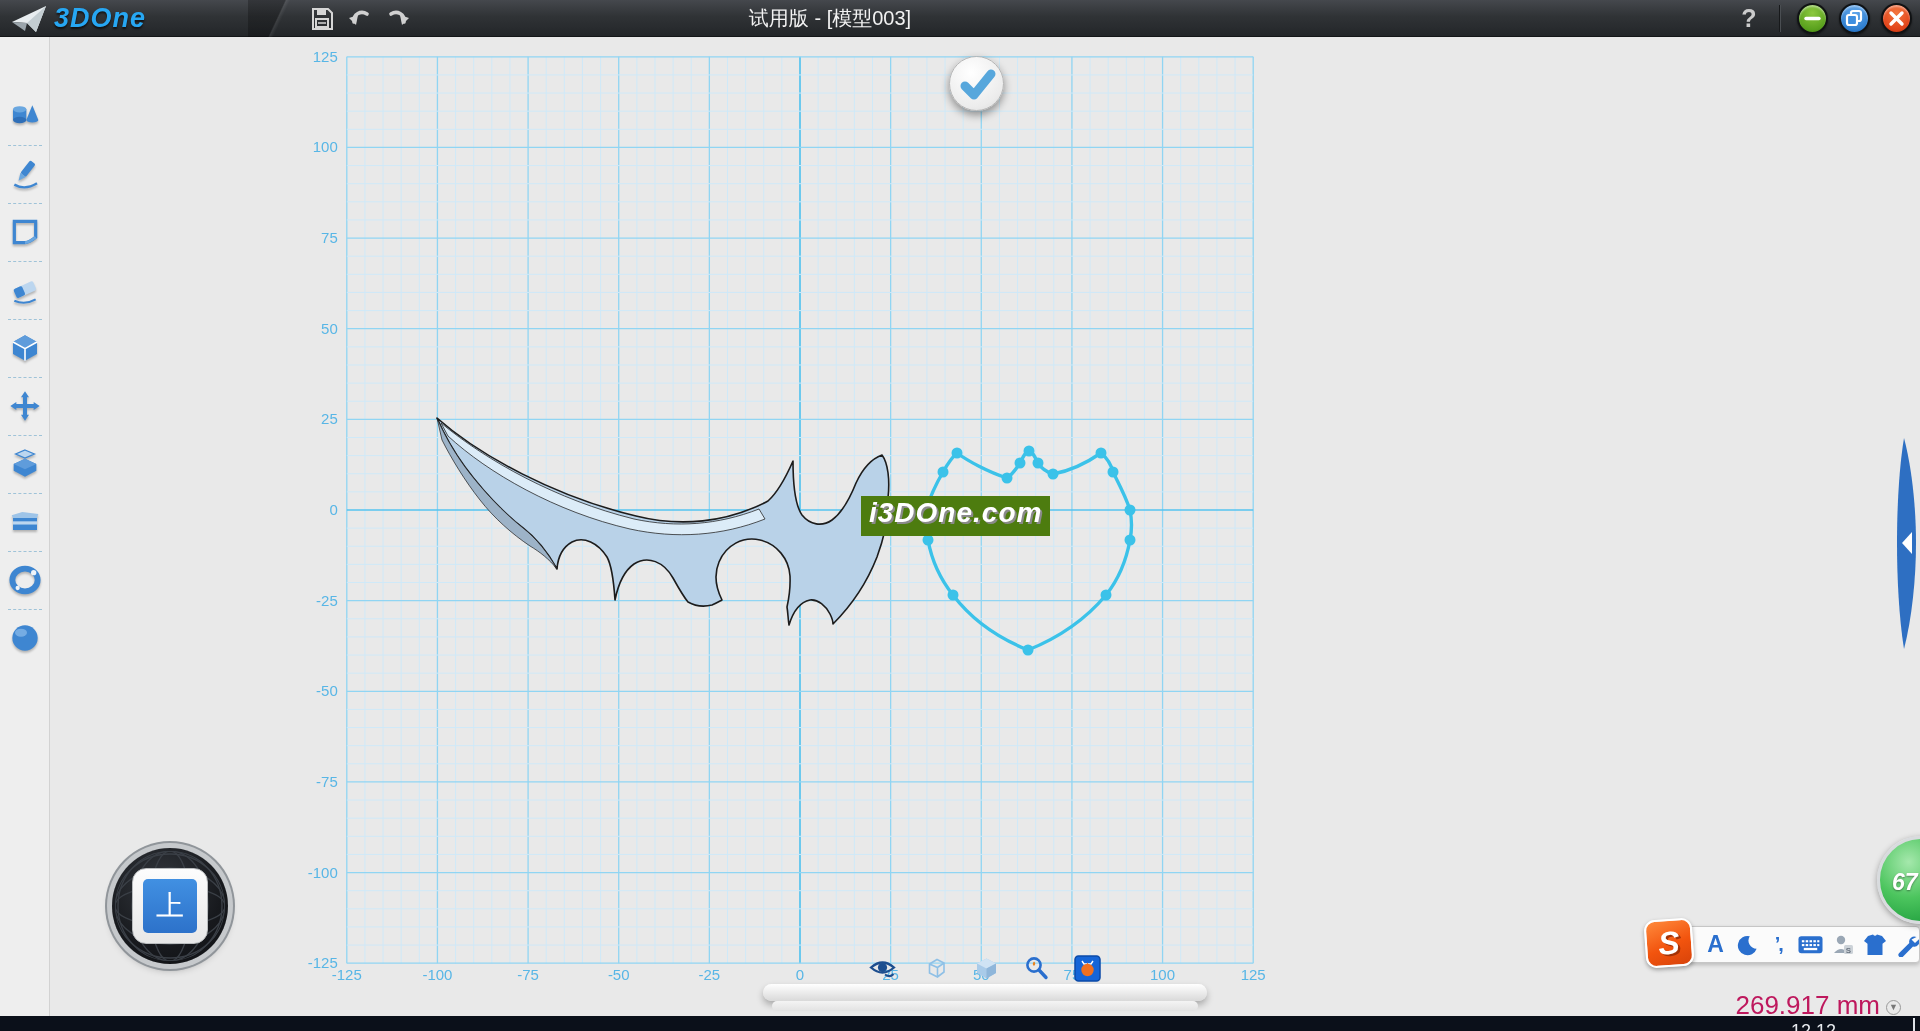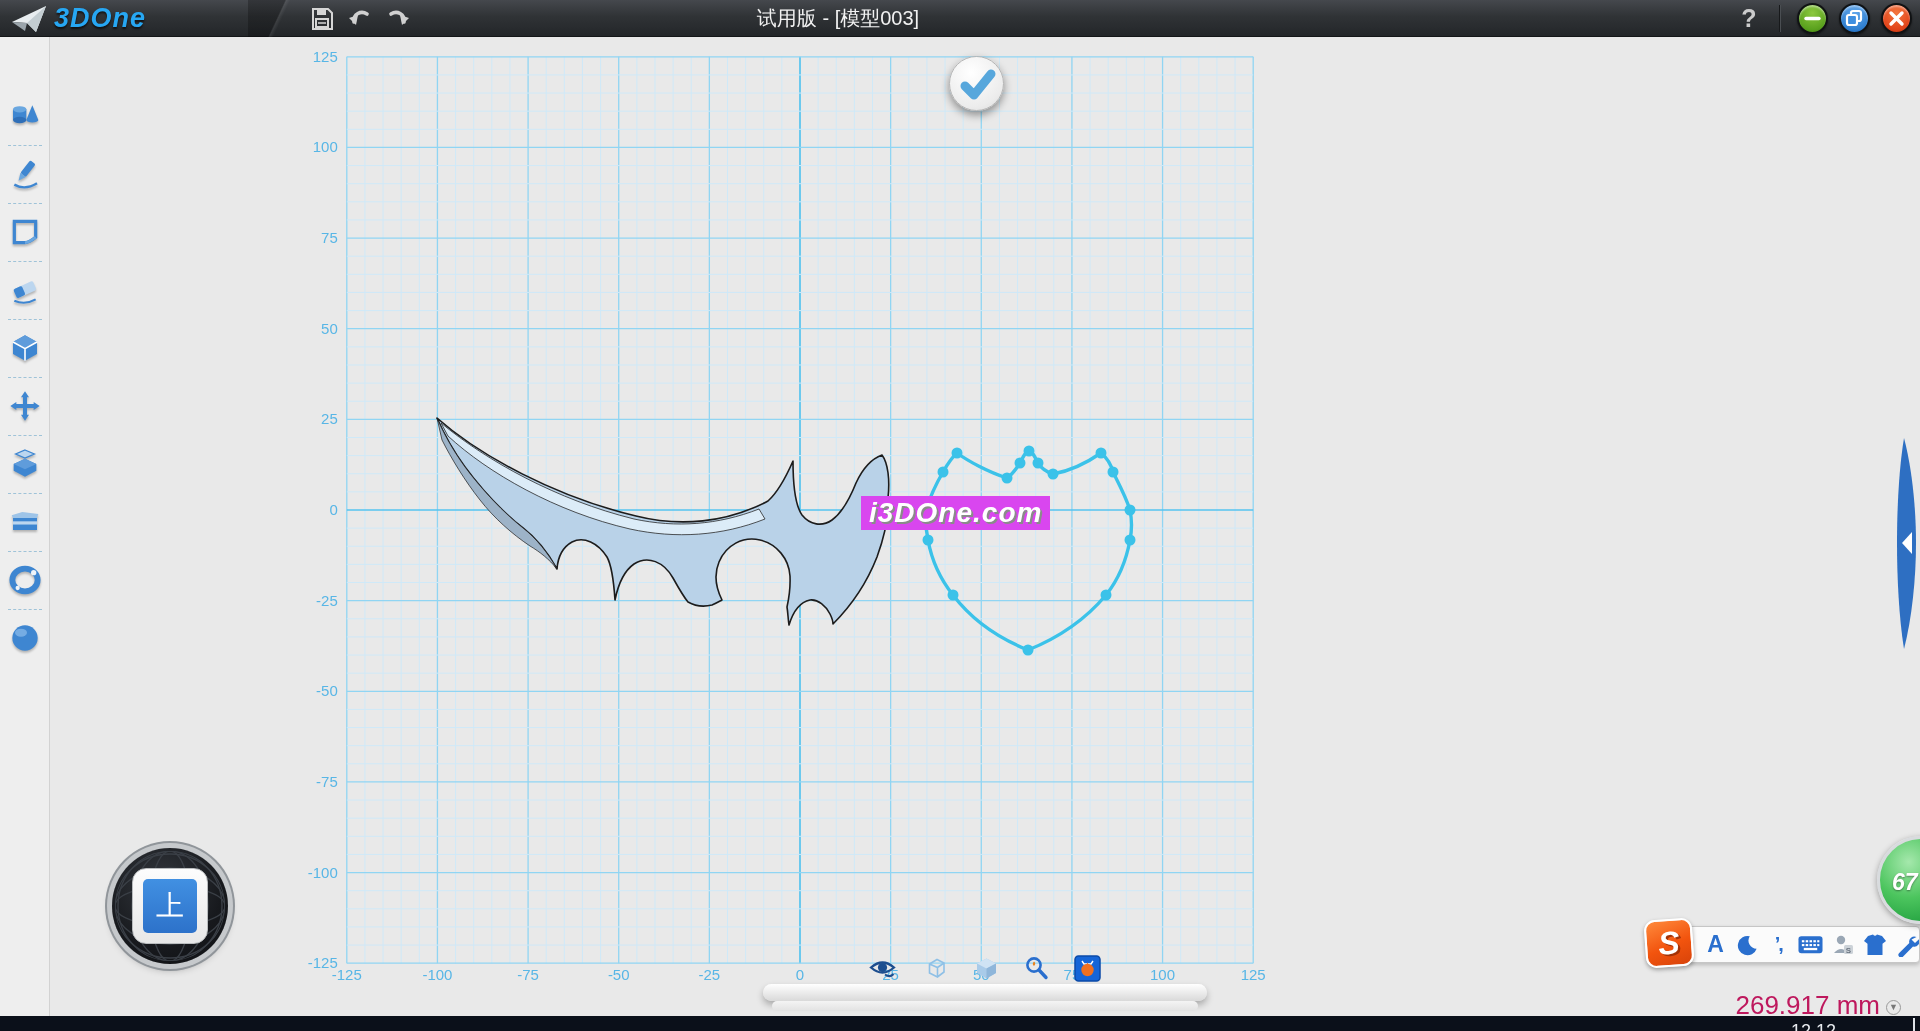--- a/index.html
+++ b/index.html
@@ -10,21 +10,21 @@
   
   .titlebar { position:absolute; left:0; top:0; width:1920px; height:37px;
               background:linear-gradient(#45484d 0%, #303336 45%, #232629 100%);
               border-bottom:1px solid #141618; z-index:40; }
   .tb-diagonal { position:absolute; left:248px; top:0; width:60px; height:37px;
                  background:linear-gradient(115deg, rgba(0,0,0,.25) 48%, rgba(255,255,255,.08) 50%, transparent 55%); }
   .logo { position:absolute; left:10px; top:3px; display:flex; align-items:center; gap:6px;text-align:center; }
   .logo-text { font-size:27px; font-weight:bold; font-style:italic; color:#27a7f3;
                text-shadow:0 2px 2px rgba(0,0,0,.6); letter-spacing:1px; }
   .tb-icon { position:absolute; top:6px; width:26px; height:26px; }
-  .tb-title { position:absolute; left:8px; top:0; width:1660px; height:37px; text-align:center;
+  .tb-title { position:absolute; left:0; top:0; width:1660px; height:37px; text-align:center;
               line-height:37px; color:#f2f2f2; font-size:20px; }
   .tb-help { position:absolute; left:1735px; top:4px; width:28px; height:28px; color:#cwithout; 
              color:#cccccc; font-size:25px; font-weight:bold; text-align:center; line-height:28px; }
   .tb-sep { position:absolute; left:1779px; top:5px; width:1px; height:27px; background:#17191b; box-shadow:1px 0 0 #4a4e52; }
   .winbtn { position:absolute; top:3px; width:31px; height:31px; border-radius:50%;
             border:2px solid #101214; box-shadow:inset 0 2px 2px rgba(255,255,255,.45), 0 1px 2px rgba(0,0,0,.5); }
   .winbtn svg { position:absolute; left:0; top:0; }
   .wb-min { left:1797px; background:radial-gradient(circle at 50% 30%, #8cc83e, #5aa11e 70%, #3f7d12); }
   .wb-res { left:1839px; background:radial-gradient(circle at 50% 30%, #63a8ec, #2f7fd0 70%, #1c5fae); }
   .wb-close { left:1881px; background:radial-gradient(circle at 50% 30%, #f3763f, #e2441a 70%, #b53210); }
@@ -37,22 +37,22 @@
   .side-sep { position:absolute; left:8px; width:34px; border-top:1px dashed #9fc3d8; }
 
   
   #canvas-svg { position:absolute; left:0; top:0; width:1920px; height:1031px; z-index:1; }
   .blade-fill { fill:#b9d2e8; stroke:#1c1c1c; stroke-width:1.6; stroke-linejoin:round; }
   .blade-band { fill:#dcecf8; stroke:#2a2a2a; stroke-width:0.8; }
   .blade-bevel { fill:#9db3c8; stroke:#1c1c1c; stroke-width:0.7; }
   .spline-path { fill:none; stroke-width:3.4; stroke-linejoin:round; }
 
   
-  .watermark { position:absolute; left:861px; top:496px; z-index:10; background:#d946ef;
-               padding:1px 8px 1px 8px; }
+  .watermark { position:absolute; left:861px; top:496px; z-index:10; background:#4d7c0f;
+               padding:1px 8px 7px 8px; }
   .watermark span { font-size:28px; font-weight:bold; font-style:italic; color:#fff;
                     letter-spacing:1px; text-shadow:2px 2px 0 #8a8a8a; }
 
   
   .confirm-btn { position:absolute; left:949px; top:56px; width:55px; height:55px; border-radius:50%;
                  background:radial-gradient(circle at 40% 30%, #ffffff, #ececec 70%, #d8d8d8);
                  border:1px solid #b5b5b5; box-shadow:0 4px 9px rgba(0,0,0,.4); z-index:20; cursor:pointer; }
 
   
   .dock-shelf { position:absolute; left:763px; top:984px; width:444px; height:17px; border-radius:9px;

